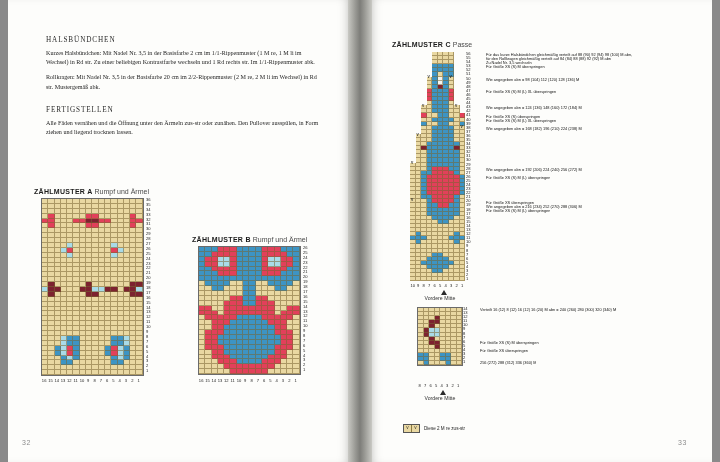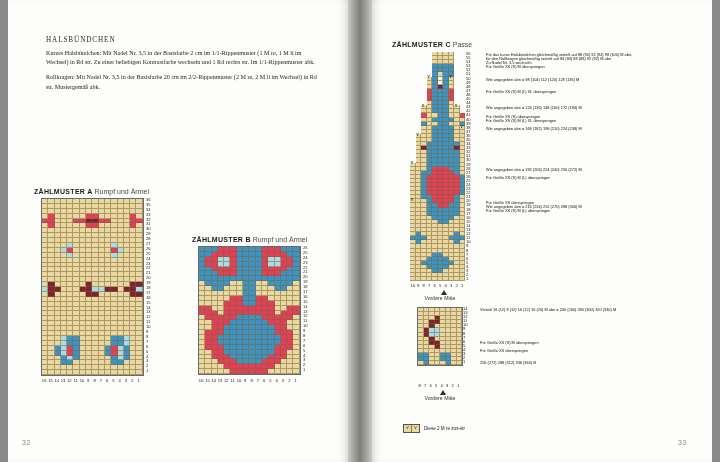--- a/index.html
+++ b/index.html
@@ -68,20 +68,24 @@
   <div class="sheet left"></div>
   <div class="sheet right"></div>
   <div class="gutter"></div>
 
   <div class="txtblock" style="top:36px;">
     <h2 class="sec">HALSBÜNDCHEN</h2>
     <p class="body">Kurzes Halsbündchen: Mit Nadel Nr. 3,5 in der Basisfarbe 2 cm im 1/1-Rippenmuster (1 M re, 1 M li im Wechsel) in Rd str. Zu einer beliebigen Kontrastfarbe wechseln und 1 Rd rechts str. Im 1/1-Rippenmuster abk.</p>
     <p class="body">Rollkragen: Mit Nadel Nr. 3,5 in der Basisfarbe 20 cm im 2/2-Rippenmuster (2 M re, 2 M li im Wechsel) in Rd str. Mustergemäß abk.</p>
   </div>
 
+  <div class="txtblock" style="top:106px;">
+    <h2 class="sec">FERTIGSTELLEN</h2>
+    <p class="body">Alle Fäden vernähen und die Öffnung unter den Ärmeln zus-str oder zunähen. Den Pullover ausspülen, in Form ziehen und liegend trocknen lassen.</p>
+  </div>
 
   <div class="charttitle" style="left:34px;top:188px;">
     <b>ZÄHLMUSTER A</b>
     <span class="sub">Rumpf und Ärmel</span>
   </div>
   <div class="grid" id="gridA" style="left: 41px; top: 198px; grid-template-columns: repeat(16, 6.3px); grid-auto-rows: 4.9px; width: 100.8px;">
       <div class="cell y"></div>
       <div class="cell y"></div>
       <div class="cell y"></div>
       <div class="cell y"></div>

